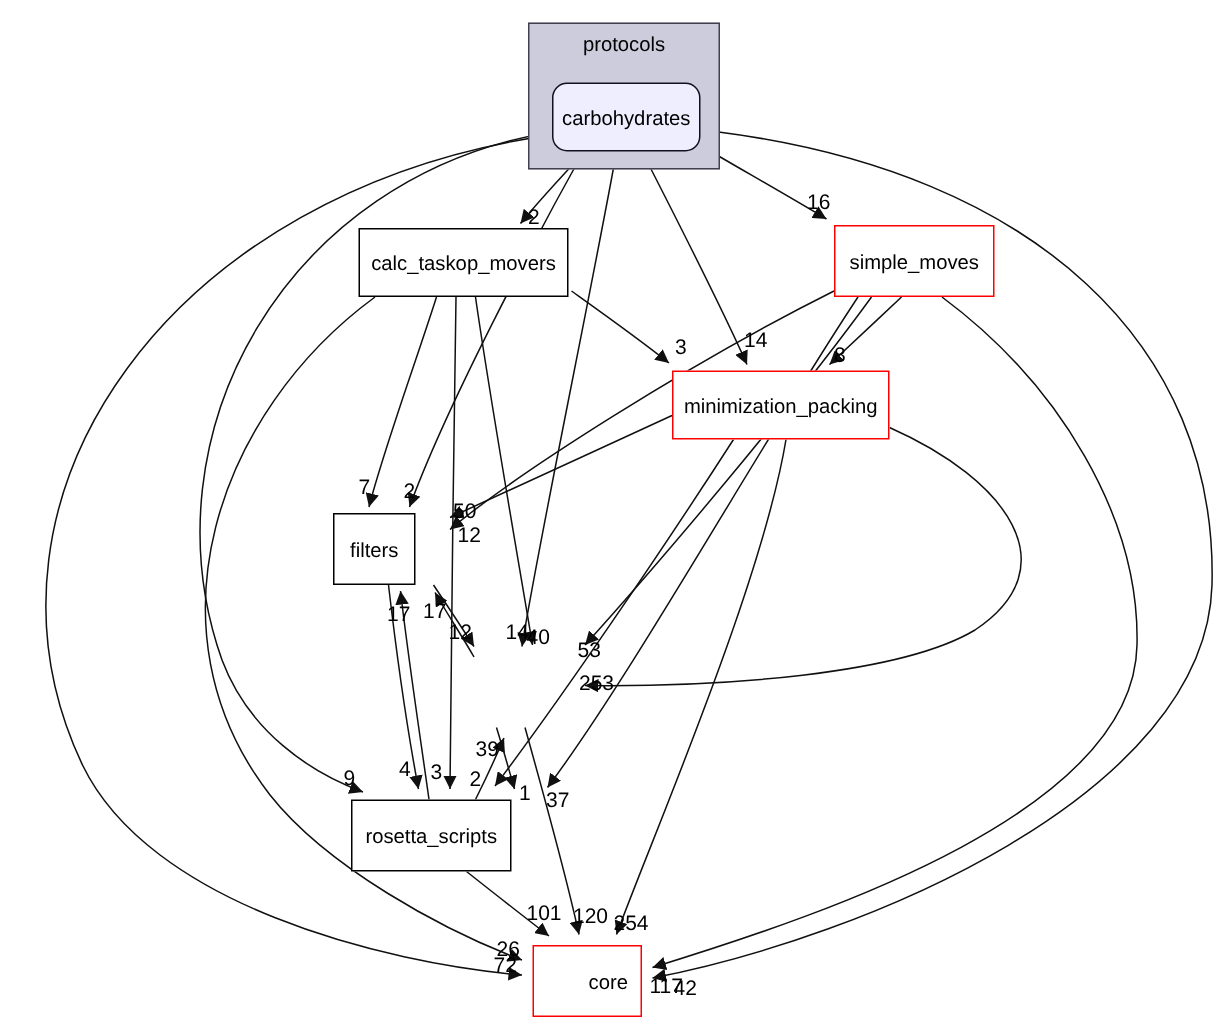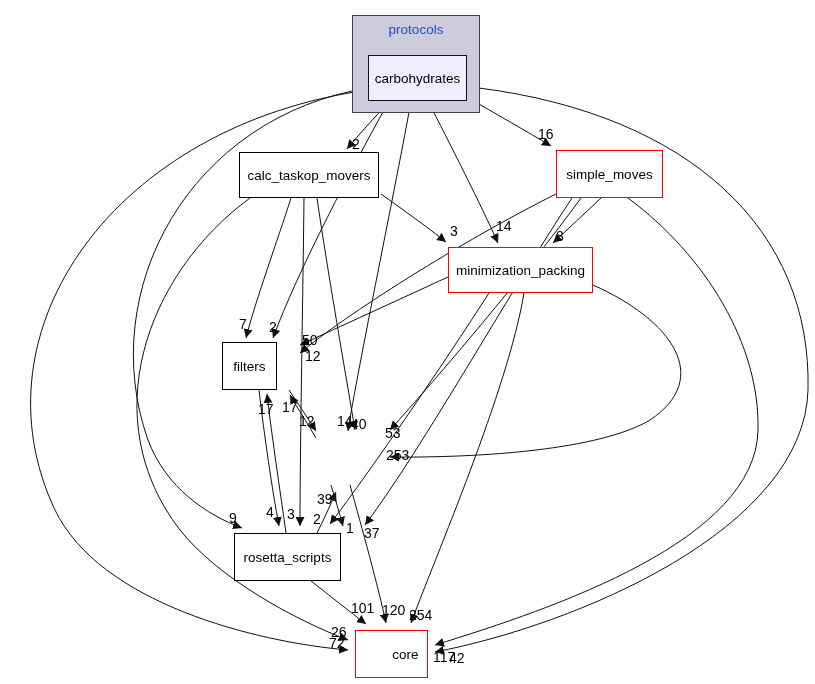--- a/index.html
+++ b/index.html
@@ -24,21 +24,21 @@
     box-sizing:border-box;
   }
   .node.red{border-color:#ff0000;}
   .cluster{
     position:absolute;z-index:2;
     background:#ccccdd;border:1px solid #40404f;
     box-sizing:border-box;
   }
   .cluster .cluster-label{
     position:absolute;top:6px;left:0;width:100%;
-    text-align:center;font-size:13.5px;color:#1d4ed8;
+    text-align:center;font-size:13.5px;color:#000000;
   }
   .node.root{
     background:#eeeeff;border:1px solid #101020;
     position:absolute;z-index:3;
   }
 </style>
 </head>
 <body>
 
 <div id="canvas">
@@ -109,21 +109,21 @@
     <text class="elabel" x="409" y="620">254</text>
     <text class="elabel" x="331" y="637">26</text>
     <text class="elabel" x="329" y="648">72</text>
     <text class="elabel" x="433" y="662">117</text>
     <text class="elabel" x="449" y="663">42</text>
   </svg>
 
   <div class="cluster" style="left:352px;top:15px;width:128px;height:98px;">
     <div class="cluster-label">protocols</div>
   </div>
-  <div class="node root" style="left:368px;top:55px;width:99px;height:46px;">
+  <div class="node root" style="left:368px;top:55px;width:99px;height:46px;border-radius:10px;">
     <span>carbohydrates</span>
   </div>
 
   <div class="node" style="left:239px;top:152px;width:140px;height:46px;">
     <span>calc_taskop_movers</span>
   </div>
   <div class="node red" style="left:448px;top:247px;width:145px;height:46px;">
     <span>minimization_packing</span>
   </div>
   <div class="node red" style="left:556px;top:150px;width:107px;height:48px;">

